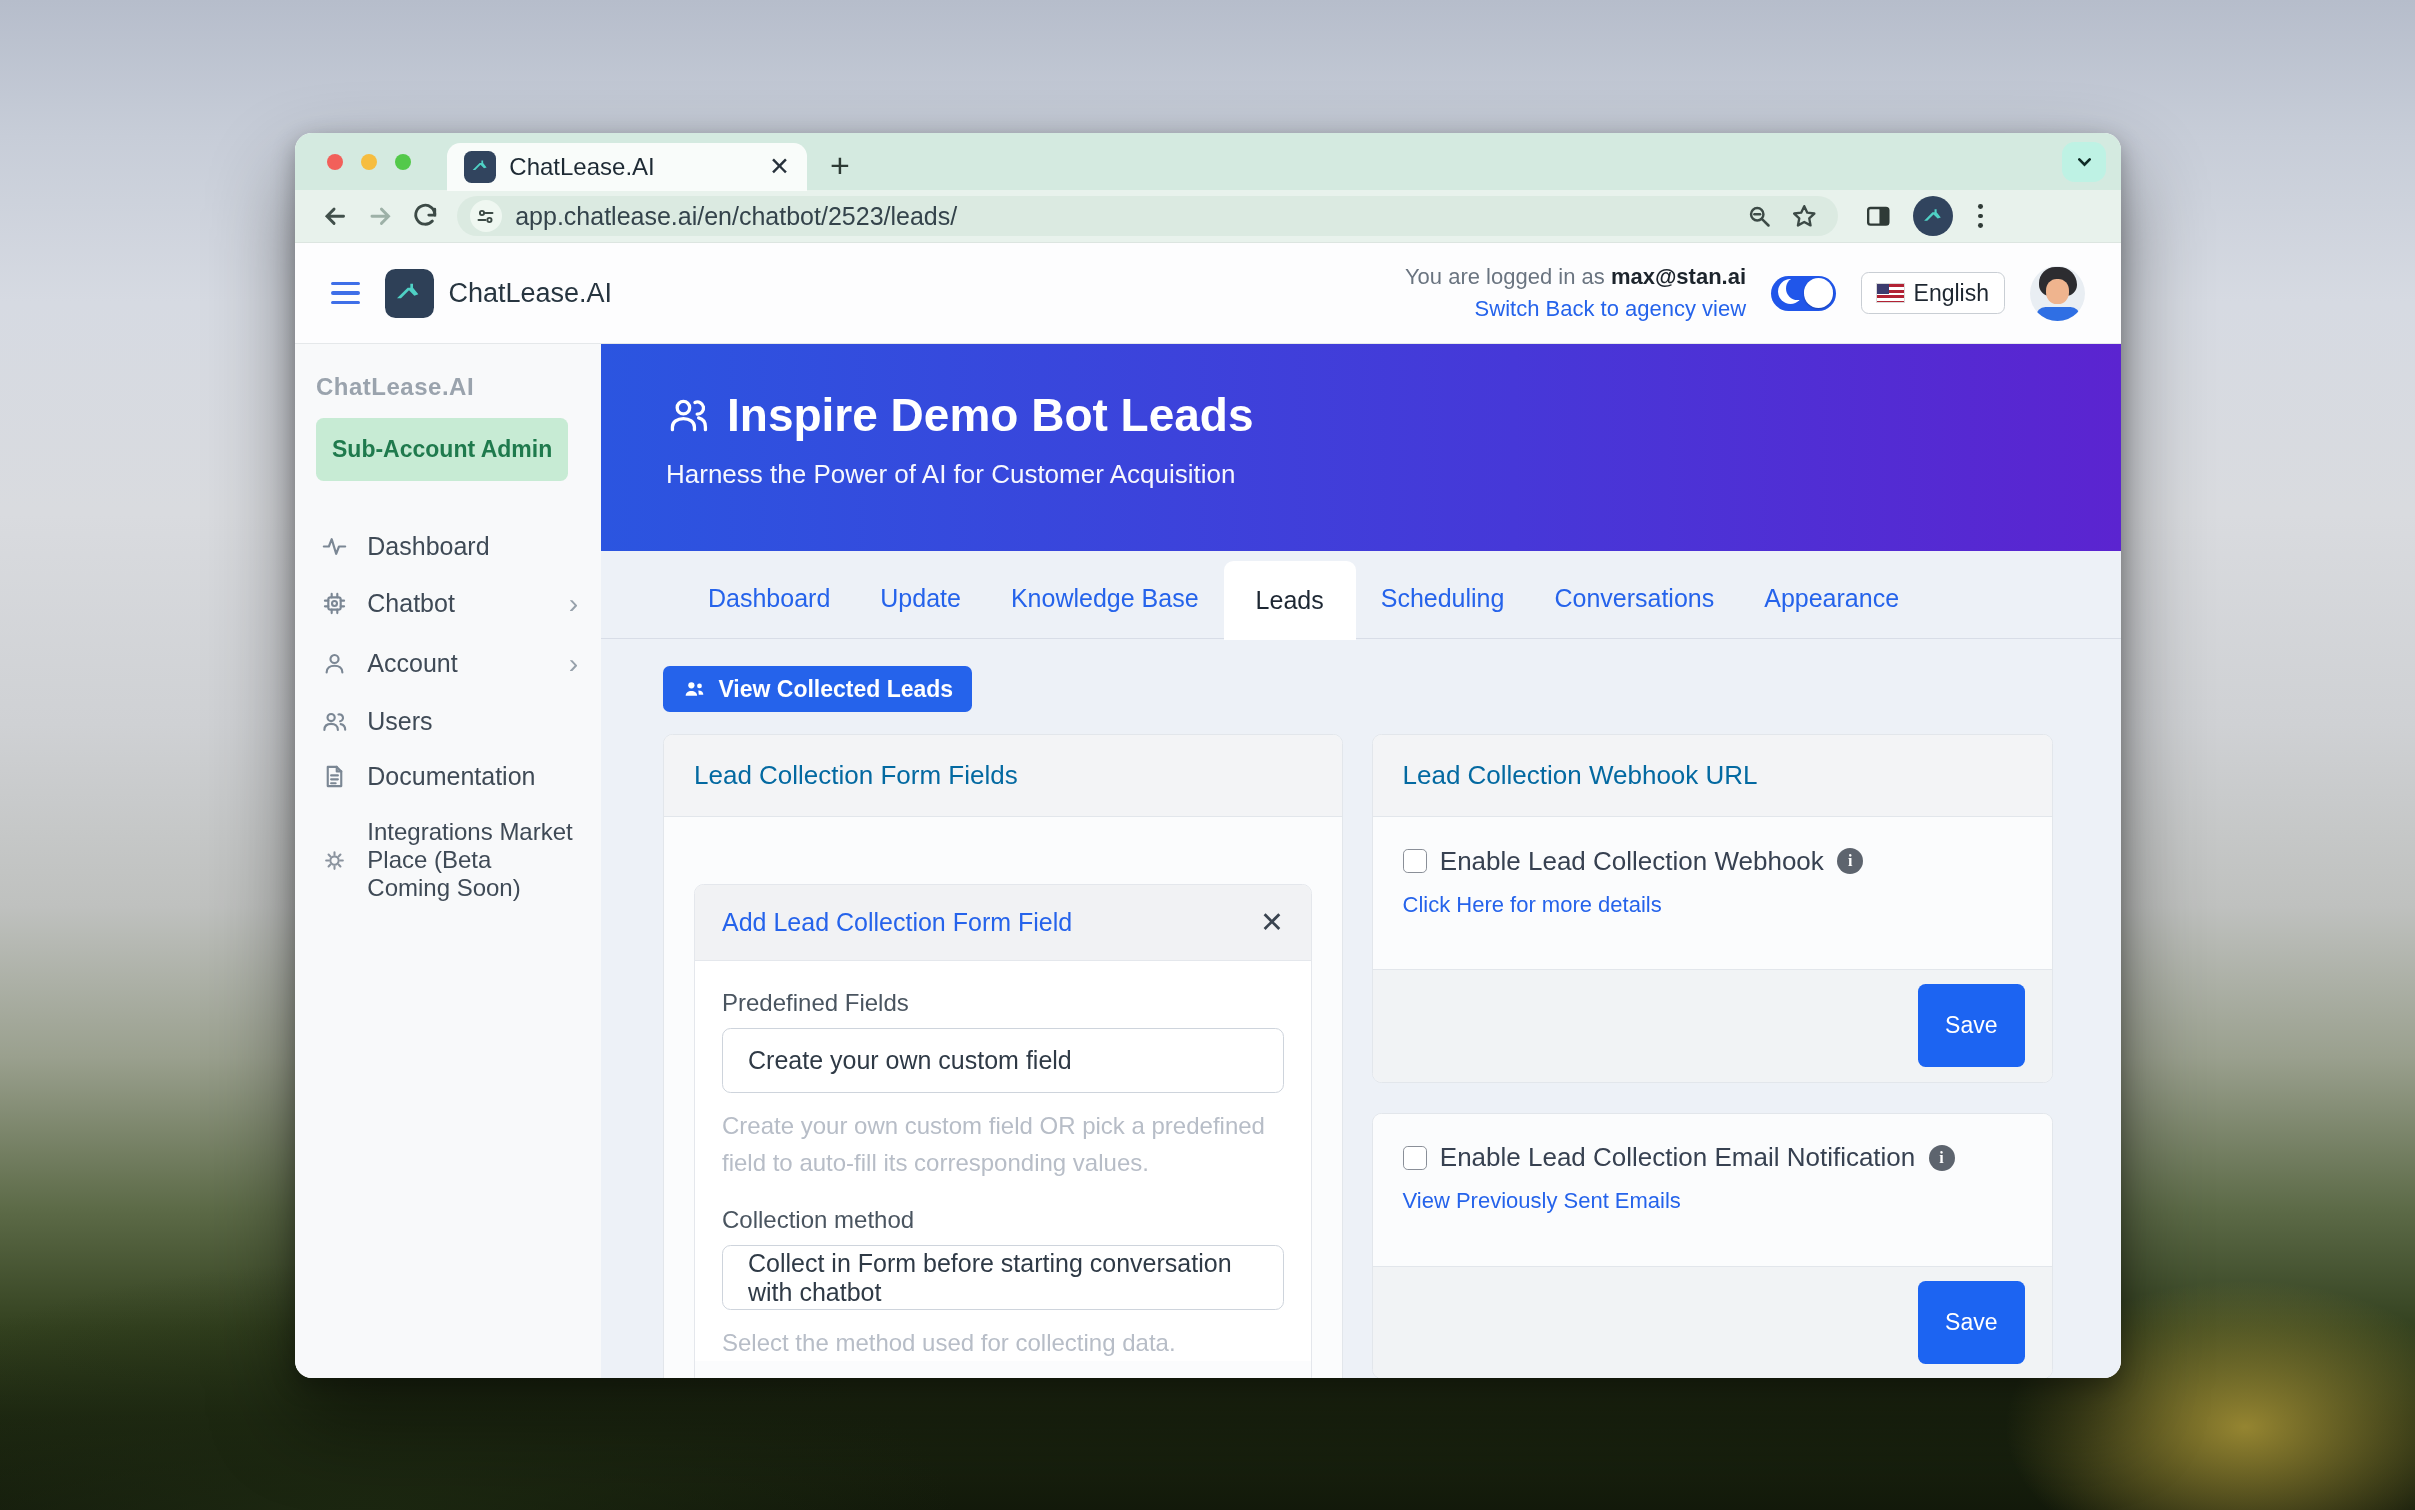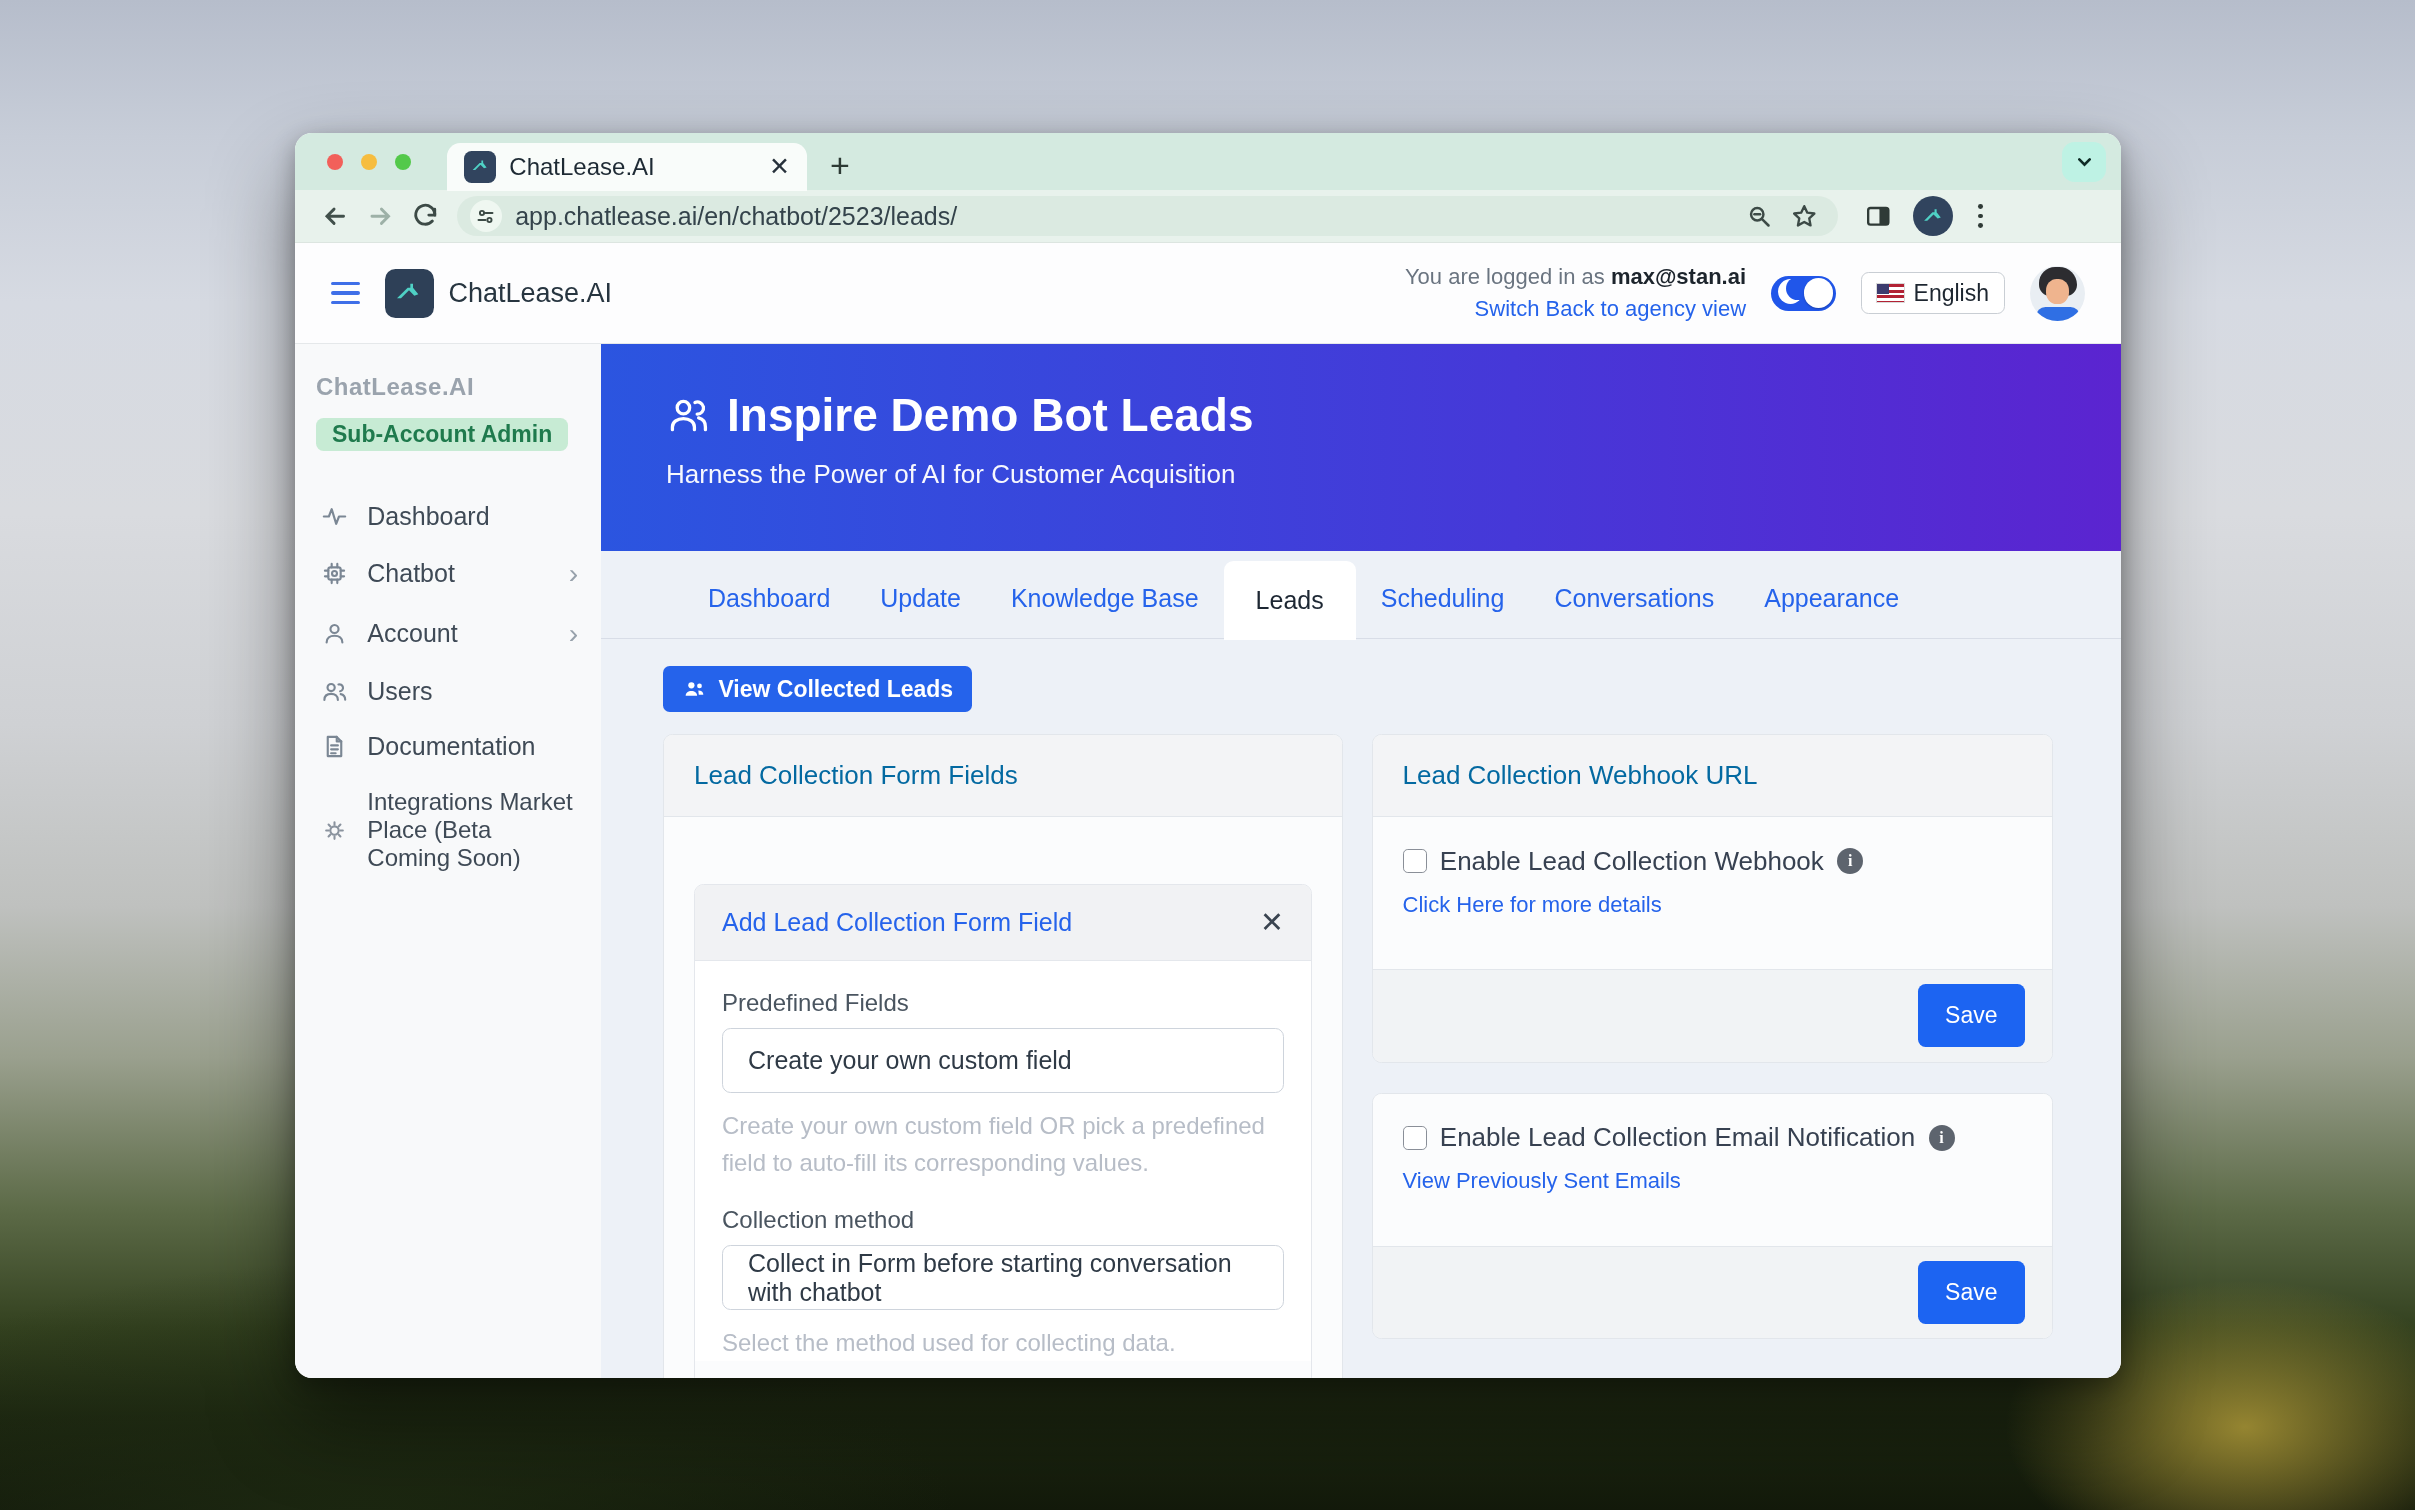--- a/index.html
+++ b/index.html
@@ -76,21 +76,21 @@
   .lang-label { font-size:23px; color:#1d2630; }
   .avatar { width:55px; height:55px; border-radius:50%; background:#e9eef3; position:relative; overflow:hidden; }
   .avatar .hair { position:absolute; left:8.6px; top:1.9px; width:38px; height:28.5px; border-radius:19px 21px 13.3px 13.3px; background:#2c2c30; }
   .avatar .face { position:absolute; left:16px; top:13.3px; width:23px; height:25px; border-radius:46%; background:#efb48e; }
   .avatar .shirt { position:absolute; left:5.7px; bottom:-7.6px; width:44px; height:21px; border-radius:9.5px 9.5px 0 0; background:#2f6fe4; }
 
   
   .main { flex:1 1 auto; display:flex; min-height:0; }
   .sidebar { width:306px; flex:0 0 auto; background:#f8f9fa; padding:28.5px 19px 0 21px; }
   .side-title { font-size:24px; font-weight:bold; color:#9aa3ad; letter-spacing:0.5px; }
-  .badge { display:inline-block; margin-top:17px; background:#c7ebd4; color:#1f7a4d; font-weight:bold; font-size:23px; padding:3px 16px; border-radius:7.6px; }
+  .badge { display:inline-block; margin-top:17px; background:#c7ebd4; color:#1f7a4d; font-weight:bold; font-size:23px; padding:18px 16px; border-radius:7.6px; }
   .nav { margin-top:38px; display:flex; flex-direction:column; }
   .nav-item { display:flex; align-items:center; gap:19px; padding:13.3px 3.8px; font-size:25px; color:#3f4a56; }
   .nav-item .nicon { width:28.5px; display:flex; justify-content:center; flex:0 0 auto; color:#7b8794; }
   .nav-item .chev { margin-left:auto; font-size:28.5px; color:#97a1ab; }
   .nav-item .two-line { line-height:1.18; font-size:24px; }
 
   .content { flex:1 1 auto; display:flex; flex-direction:column; background:#edf1f7; min-width:0; }
   .banner { height:207px; flex:0 0 auto; background:linear-gradient(90deg,#2b55e0 0%, #4638d8 60%, #5b24d0 100%); color:#fff; padding:44px 0 0 65px; }
   .banner-title-row { display:flex; align-items:center; gap:17px; }
   .banner-title { font-size:46px; font-weight:bold; }
@@ -102,21 +102,21 @@
 
   .scrollarea { flex:1 1 auto; overflow:hidden; padding:27px 68px 0 62px; }
   .btn-primary { display:inline-flex; align-items:center; gap:11.4px; background:#2563eb; color:#fff; font-size:23px; font-weight:600; border:none; border-radius:6.7px; padding:9.5px 19px; }
   .cards { margin-top:22px; display:grid; grid-template-columns:680px 681px; gap:28.5px; align-items:start; }
 
   .card { background:#fbfcfd; border:1px solid #e2e6eb; border-radius:9.5px; overflow:hidden; }
   .card-header { background:#f3f4f6; padding:25px 30px; border-bottom:1px solid #e2e6eb; }
   .card-title { font-size:26px; color:#0369a1; }
   .card-body { padding:28.5px 30px; background:#fbfcfd; }
   .card-footer { background:#f1f3f5; border-top:1px solid #e2e6eb; padding:14.3px 27px; display:flex; justify-content:flex-end; }
-  .btn-save { background:#1c64f2; color:#fff; font-size:23px; border:none; border-radius:7.6px; padding:18px 27px; }
+  .btn-save { background:#1c64f2; color:#fff; font-size:23px; border:none; border-radius:7.6px; padding:28px 27px; }
   .btn-green { background:#63c08c; color:#fff; font-size:23px; border:none; border-radius:6.7px; padding:12.4px 23px; }
 
   .left-card { min-height:780px; }
   .right-col { display:flex; flex-direction:column; }
   .gap32 { height:30px; }
 
   .align-right { display:flex; justify-content:flex-end; }
   .subpanel { margin-top:38px; border:1px solid #e4e7ec; border-radius:9.5px; overflow:hidden; }
   .subpanel-header { background:#f1f2f4; padding:23px 27px; display:flex; align-items:center; justify-content:space-between; border-bottom:1px solid #e4e7ec; }
   .subpanel-title { font-size:25px; color:#2563eb; }

